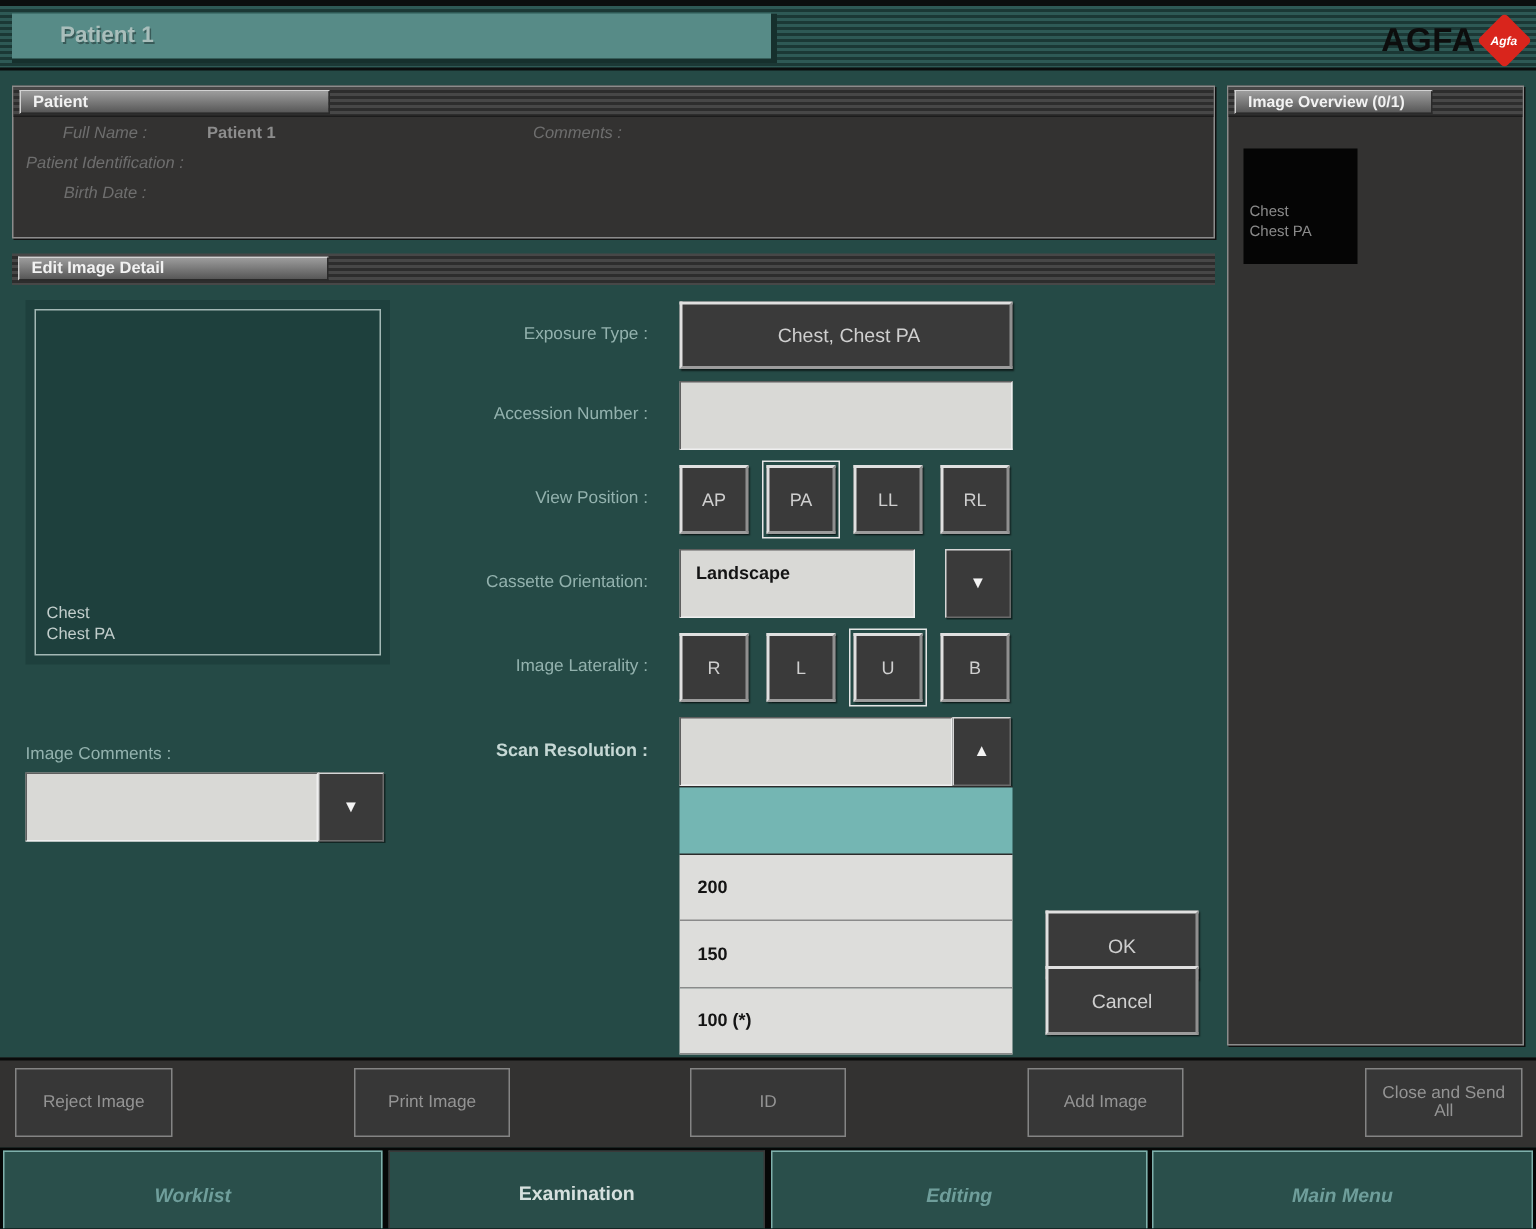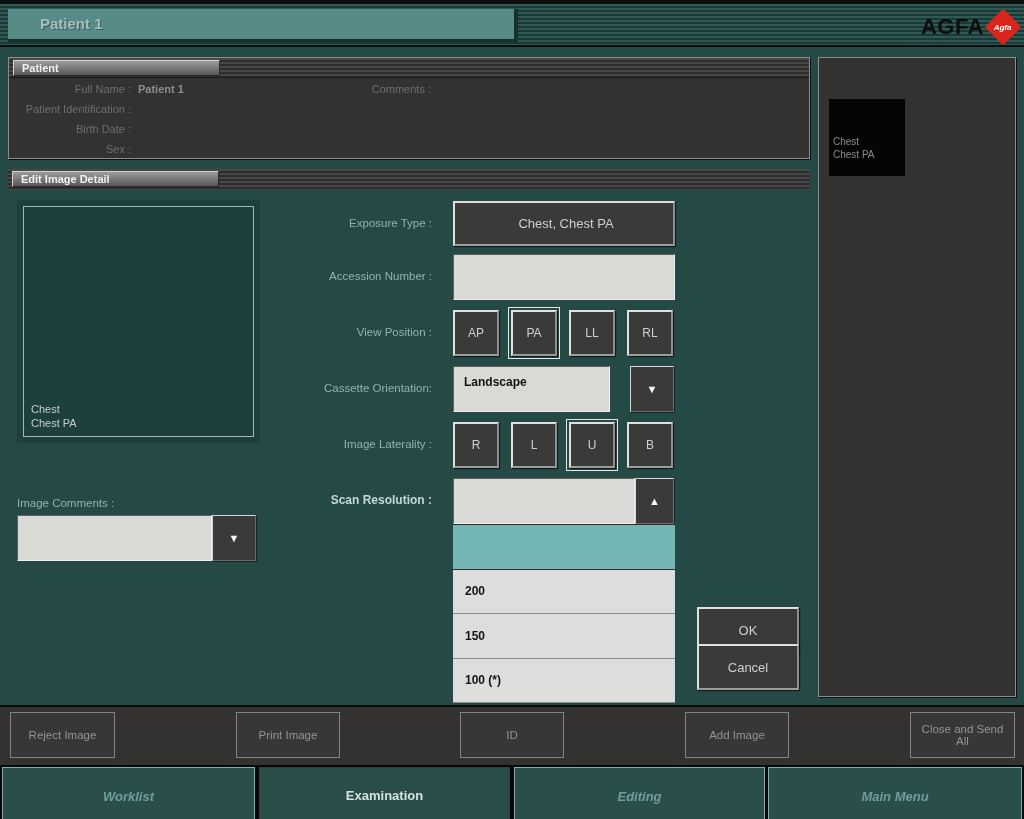--- a/index.html
+++ b/index.html
@@ -39,21 +39,21 @@
   }
   .header-label {
     position:absolute; left:4px; top:2px; height:16px;
     background:linear-gradient(to bottom,#9c9c9c,#575757);
     border:1px solid; border-color:#d2d2d2 #2a2a2a #2a2a2a #d2d2d2;
     font-size:11px; font-weight:bold; color:#f2f2f2;
     line-height:14px; padding:0 8px;
   }
   
   .p-row { position:absolute; height:14px; font-size:11px; }
-  .p-label { position:absolute; width:122px; left:0; text-align:right; color:#6e6e6e; }
+  .p-label { position:absolute; width:122px; left:0; text-align:center; color:#6e6e6e;font-style:italic; }
   .p-value { position:absolute; left:129px; width:200px; color:#8d8d8d; font-weight:bold; }
   
   .dk-btn {
     position:absolute; background:#3a3a3a; color:#cfcfcf;
     border:2px solid; border-color:#e0e0e0 #8f8f8f #9c9c9c #e0e0e0;
     box-shadow:1px 1px 1px rgba(0,0,0,0.6);
     display:flex; align-items:center; justify-content:center; font-size:13px;
   }
   .ghost-btn {
     position:absolute; background:#373737; color:#949494;
@@ -131,31 +131,30 @@
       <span class="p-value">Patient 1</span>
     </div>
     <div class="p-row" style="top:45px;left:0;width:400px;">
       <span class="p-label">Patient Identification :</span>
       <span class="p-value"></span>
     </div>
     <div class="p-row" style="top:65px;left:0;width:400px;">
       <span class="p-label">Birth Date :</span>
       <span class="p-value"></span>
     </div>
-    <div class="p-row" style="top:85px;left:0;width:400px;">
-      <span class="p-label">Sex :</span>
-      <span class="p-value"></span>
-    </div>
     <div class="p-row" style="top:25px;left:330px;width:300px;">
       <span class="p-label" style="width:92px;">Comments :</span>
       <span class="p-value" style="left:100px;"></span>
     </div>
   </div>
 
   <div class="panel" style="left:818px;top:57px;width:198px;height:640px;">
+    <div class="panel-header">
+      <div class="header-label" style="width:132px;font-size:10.5px;">Image Overview (0/1)</div>
+    </div>
     <div class="thumb">
       <div class="thumb-text">
         <div>Chest</div>
         <div>Chest PA</div>
       </div>
     </div>
   </div>
 
   <div>
     <div class="panel-header" style="left:8px;top:169px;width:802px;height:21px;position:absolute;border-bottom:none;">

